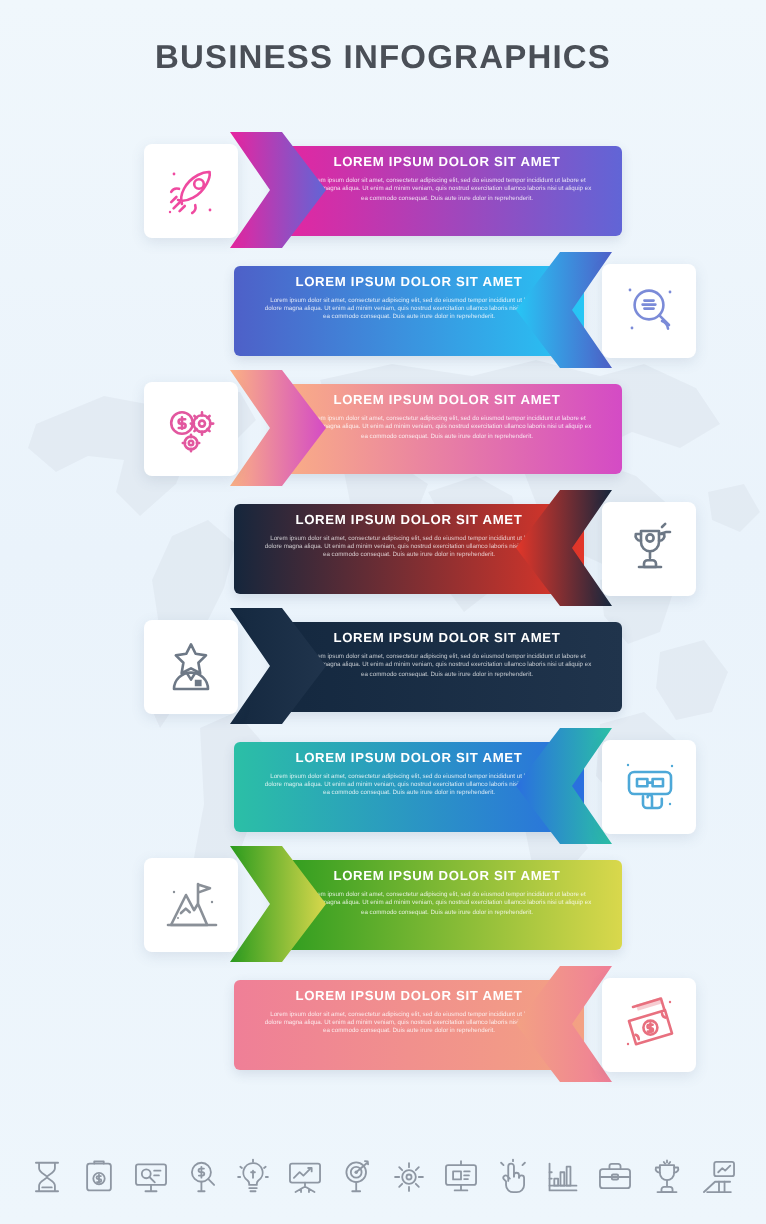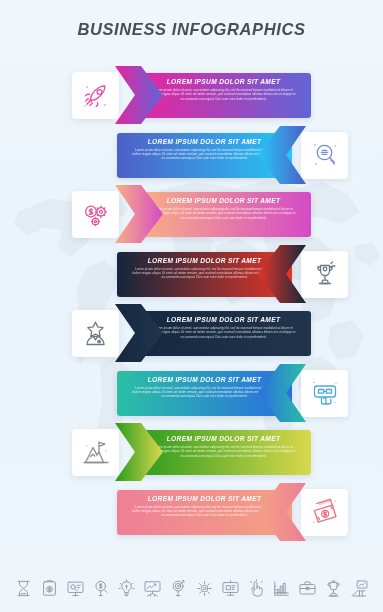--- a/index.html
+++ b/index.html
@@ -3,21 +3,21 @@
 <meta charset="utf-8">
 <style>
   html,body{margin:0;padding:0;}
   body{
     width:383px;height:612px;overflow:hidden;
     font-family:"Liberation Sans", sans-serif;
     background:#eef5fb;
     position:relative;
   }
   #stage{position:absolute;inset:0;width:383px;height:612px;overflow:hidden;
-    background:linear-gradient(180deg,#f0f7fc 0%,#eaf3fb 45%,#eef6fc 100%);font-style:italic;}
+    background:linear-gradient(180deg,#f0f7fc 0%,#eaf3fb 45%,#eef6fc 100%);}
 
   
   .worldmap{position:absolute;left:0;top:150px;width:383px;height:320px;opacity:.55;}
   .worldmap svg{width:100%;height:100%;display:block;}
 
   
   .title{
     position:absolute;top:20px;left:0;width:383px;text-align:center;
     font-size:16.5px;letter-spacing:.6px;color:#4a4f57;font-weight:700;
   }

